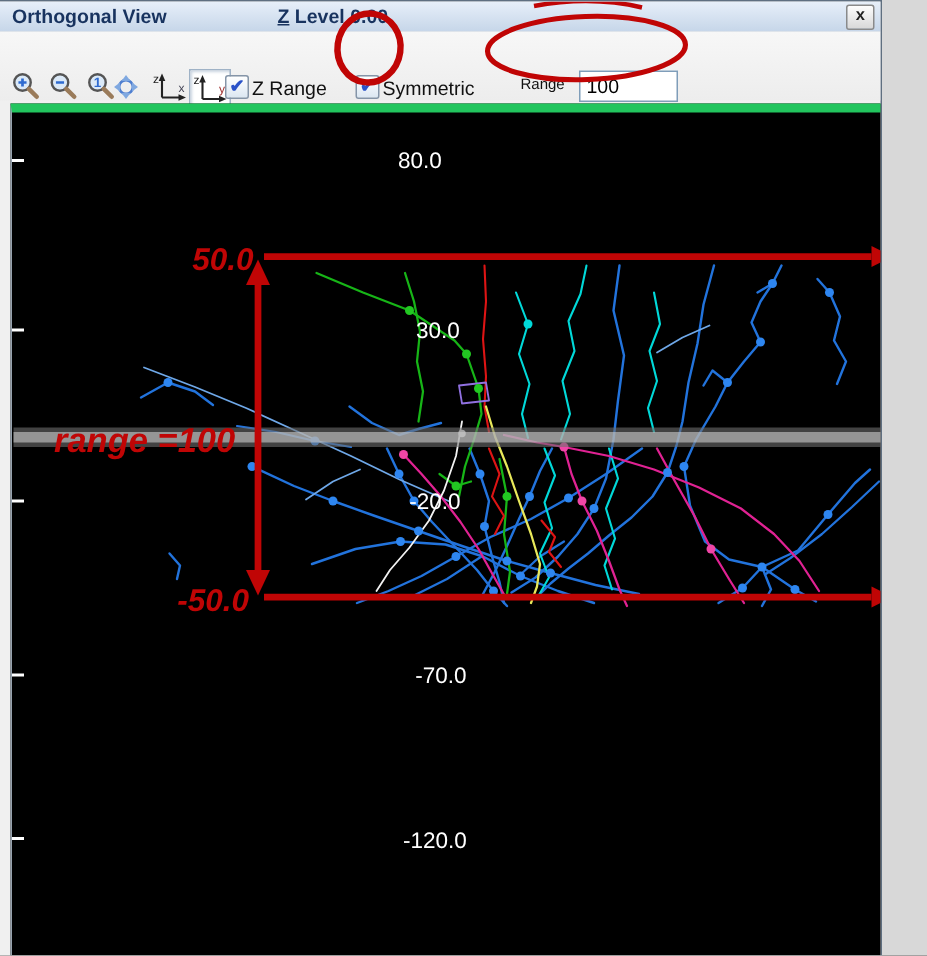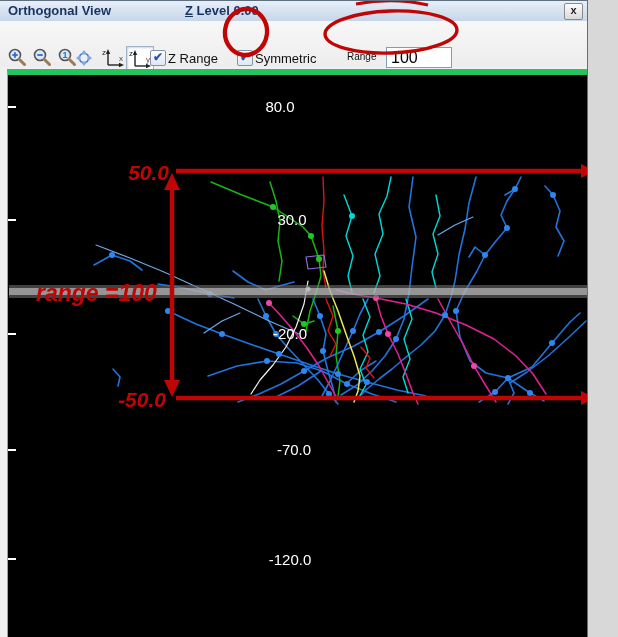--- a/index.html
+++ b/index.html
@@ -19,21 +19,21 @@
   #toolbar{position:absolute;left:0;top:20px;width:100%;height:46px;
            background:linear-gradient(#f7f7f7,#ededed);}
   .tbtn{position:absolute;width:24px;height:24px;top:25px;display:flex;align-items:center;justify-content:center;}
   .tbtn.selected{background:#fff;border:1px solid #9fb2c6;box-shadow:inset 1px 1px 2px #c9d4e0;}
   .cb-box{position:absolute;top:29px;width:14px;height:14px;background:linear-gradient(#fff,#dce7f2);
           border:1px solid #8595a8;border-radius:2px;font-size:12px;line-height:13px;text-align:center;
           color:#2a52c8;font-weight:bold;}
   .cb-label{position:absolute;top:30px;font-size:13px;color:#111;}
   #range-label{position:absolute;left:347px;top:30px;font-size:10px;color:#111;}
   #range-input{position:absolute;left:386px;top:26px;width:56px;height:17px;border:1px solid #7f9db9;
-               font-size:16px;font-family:"Liberation Sans",sans-serif;padding:1px 4px;background:#fff;}
+               font-size:13px;font-family:"Liberation Sans",sans-serif;padding:1px 4px;background:#fff;}
   #help-btn{position:absolute;left:589px;top:32px;width:17px;height:17px;border-radius:50%;
             background:radial-gradient(circle at 35% 30%,#7fb0f0,#1a50c0);color:#fff;font-weight:bold;
             font-size:12px;text-align:center;line-height:17px;border:1px solid #1a3f90;box-sizing:border-box;}
   
   #canvas{position:absolute;left:7px;top:68px;width:588px;height:562px;background:#000;
           border-top:6px solid #22c55e;border-left:1px solid #97a3af;box-sizing:content-box;}
   #tracing-svg{position:absolute;left:0;top:0;}
   
   #overlay-svg{position:absolute;left:0;top:0;pointer-events:none;}
 </style>

